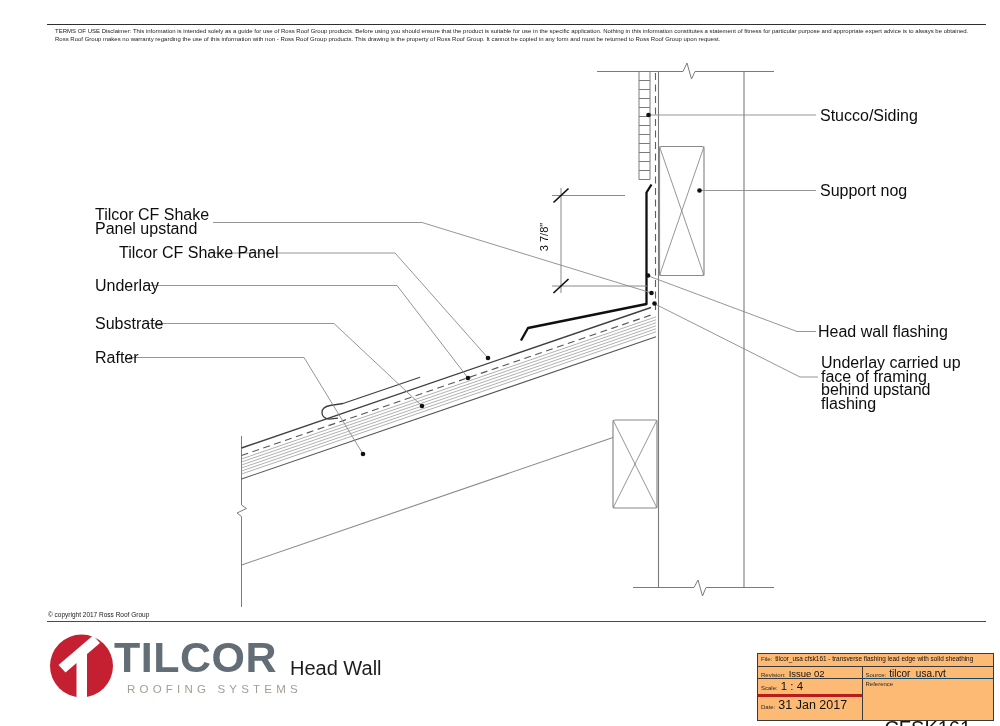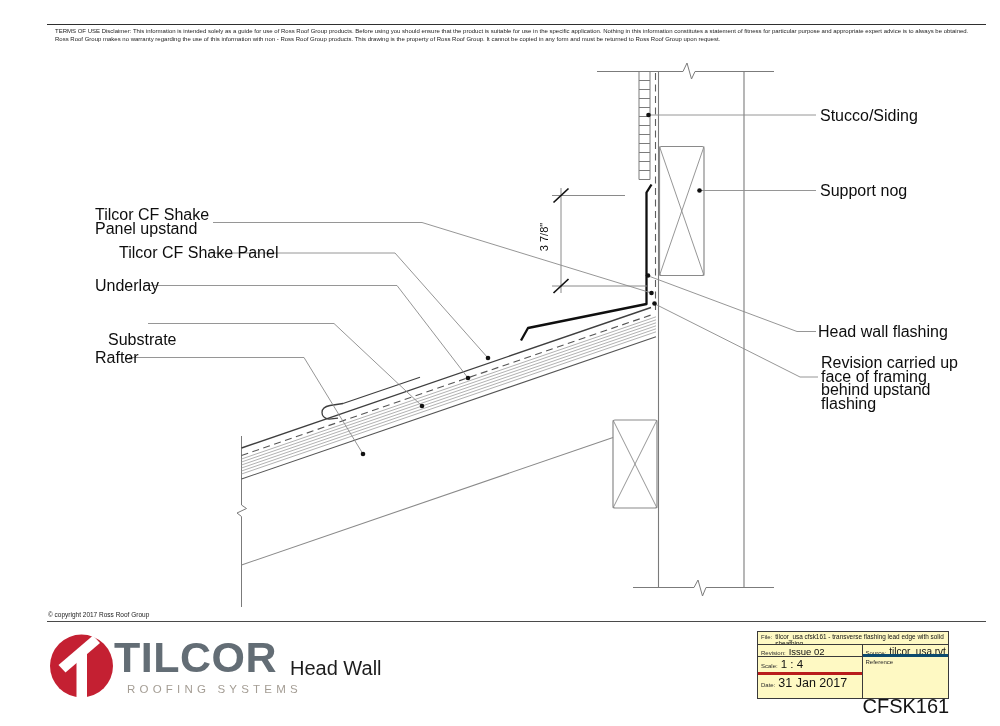--- a/index.html
+++ b/index.html
@@ -19,34 +19,34 @@
   
   .copyright{position:absolute;left:48px;top:611px;font-size:6.5px;color:#222;}
   .footer-rule{position:absolute;left:47px;top:621px;width:939px;height:1px;background:#4a4a4a;}
   .brand{position:absolute;left:114px;top:633px;font-size:43px;font-weight:bold;
         letter-spacing:0.5px;color:#636d75;}
   .tagline{position:absolute;left:127px;top:683px;font-size:11.5px;letter-spacing:4.2px;color:#a49d94;}
   .product{position:absolute;left:290px;top:625px;font-size:27px;color:#1d1d1d;}
   .detail-title{position:absolute;left:290px;top:657px;font-size:20px;color:#1d1d1d;}
   .detail-subtitle{position:absolute;left:290px;top:680px;font-size:16px;color:#1d1d1d;}
   
-  .tb{position:absolute;left:757px;top:631px;width:192px;height:68px;border:1.2px solid #3a3a3a;
-      box-sizing:border-box;background:#fef9c3;}
+  .tb{position:absolute;left:757px;top:653px;width:237px;height:68px;border:1.2px solid #3a3a3a;
+      box-sizing:border-box;background:#fdba74;}
   .tb .cell{box-sizing:border-box;display:flex;align-items:baseline;gap:3px;padding:1px 0 0 3px;overflow:hidden;}
   .tb-label{font-size:6px;color:#2a2a2a;flex:none;}
   .tb-file{position:absolute;left:0;top:0;right:0;height:12.5px;border-bottom:1px solid #3a3a3a;}
   .tb-file .tb-value{font-size:6.4px;}
   .tb-left{position:absolute;left:0;top:12.5px;bottom:0;width:104.5px;border-right:1px solid #3a3a3a;box-sizing:border-box;}
   .tb-right{position:absolute;left:104.5px;top:12.5px;bottom:0;right:0;}
   .tb-rev{height:12.5px;border-bottom:1px solid #3a3a3a;}
   .tb-rev .tb-value{font-size:9.5px;}
   .tb-scale{height:18px;border-bottom:3px solid #b91c1c;}
   .tb-scale .tb-value{font-size:11.5px;}
   .tb-date .tb-value{font-size:12.5px;}
-  .tb-source{height:12.5px;border-bottom:3px solid #0c4a6e;}
+  .tb-source{height:12.5px;border-bottom:1px solid #0c4a6e;}
   .tb-source .tb-value{font-size:10px;}
   .tb-ref{position:relative;height:42px;}
   .tb-ref-label{position:absolute;left:3px;top:2px;font-size:6px;color:#2a2a2a;}
   .tb-ref-value{position:absolute;left:0;right:0;top:14px;text-align:center;font-size:20px;color:#141414;margin-top:24px;}
 </style>
 </head>
 <body>
 
 <div class="page">
 
@@ -153,26 +153,26 @@
       <circle cx="488" cy="358" r="2.3"></circle>
       <circle cx="468" cy="378" r="2.3"></circle>
       <circle cx="422" cy="406" r="2.3"></circle>
       <circle cx="363" cy="454" r="2.3"></circle>
     </g>
   </svg>
 
   <div class="lbl" style="left:95px;top:208px;width:125px;">Tilcor CF Shake Panel upstand</div>
   <div class="lbl" style="left:95px;top:246px;margin-left:24px;">Tilcor CF Shake Panel</div>
   <div class="lbl" style="left:95px;top:279px;">Underlay</div>
-  <div class="lbl" style="left:108px;top:317px;margin-top:16px;">Substrate</div>
+  <div class="lbl" style="left:95px;top:317px;">Substrate</div>
   <div class="lbl" style="left:95px;top:351px;">Rafter</div>
   <div class="lbl" style="left:820px;top:109px;">Stucco/Siding</div>
   <div class="lbl" style="left:820px;top:184px;">Support nog</div>
   <div class="lbl" style="left:818px;top:325px;">Head wall flashing</div>
-  <div class="lbl" style="left:821px;top:356px;width:152px;">Revision carried up face of framing behind upstand flashing</div>
+  <div class="lbl" style="left:821px;top:356px;width:152px;">Underlay carried up face of framing behind upstand flashing</div>
   <div class="dim-text">3 7/8"</div>
 
   <div class="copyright">© copyright 2017 Ross Roof Group</div>
   <div class="footer-rule"></div>
 
   <svg class="abs" style="left:48px;top:630px;" width="70" height="76" viewBox="0 0 70 76">
     <circle cx="33.5" cy="36" r="31.5" fill="#c42032"></circle>
     <polygon points="10.5,35 45,5.5 52,13 17.5,42.5" fill="#fff"></polygon>
     <polygon points="28.5,26 39,19 39,73 28.5,73" fill="#fff"></polygon>
   </svg>

